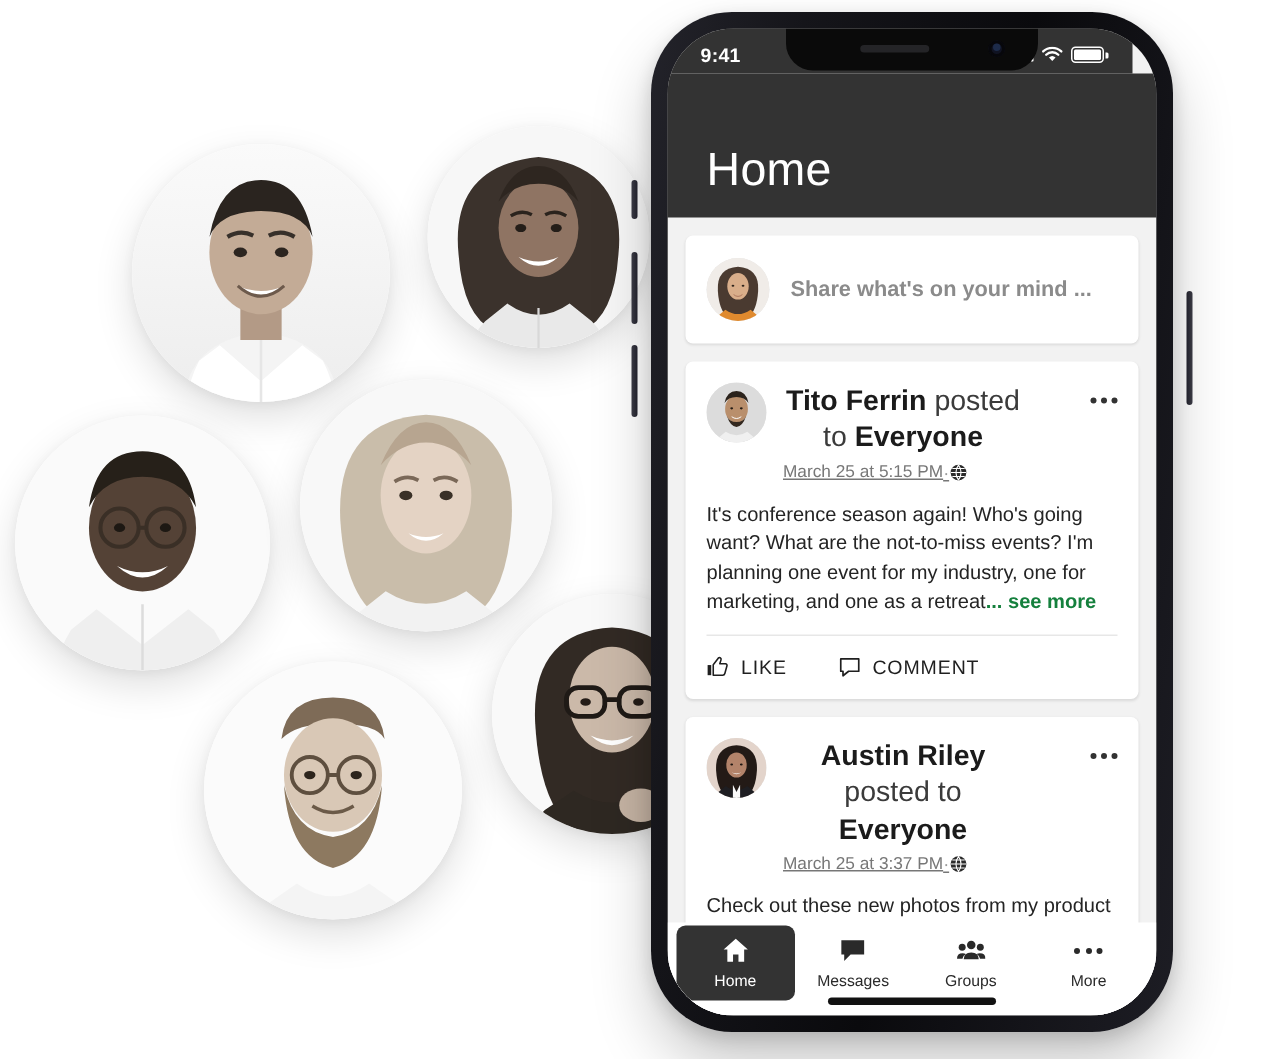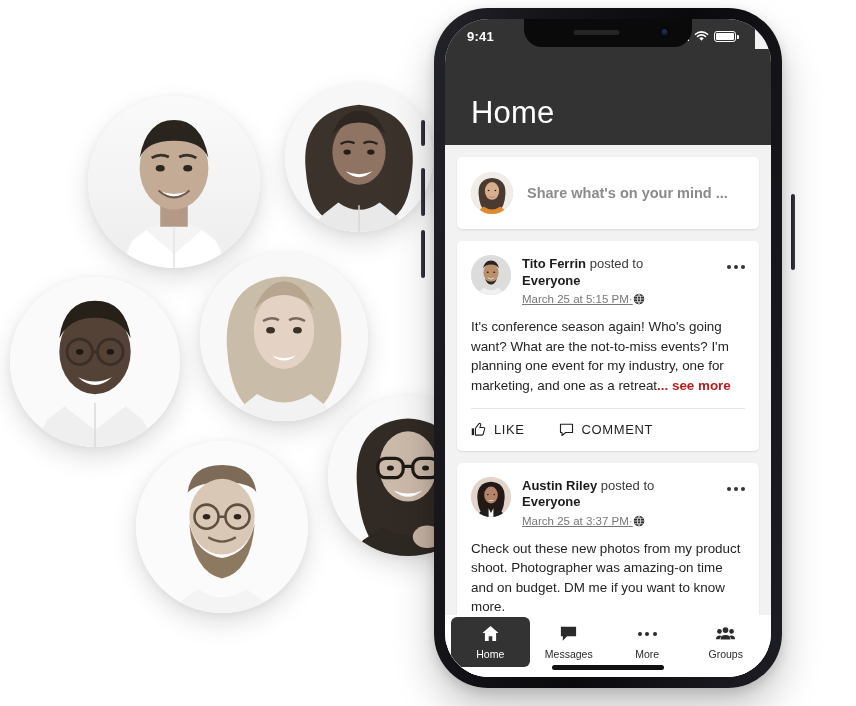--- a/index.html
+++ b/index.html
@@ -93,30 +93,30 @@
   
   #composer { margin-top: 12px; height: 72px; display:flex; align-items:center; padding: 0 14px; gap: 14px; font-weight: bold; }
   #composer .ph { font-size: 14.5px; color:#8b8b8b; }
   .round { border-radius: 50%; overflow: hidden; flex: none; background:#e4e4e4; }
   .round svg { display:block; width:100%; height:100%; }
 
   
   .post { margin-top: 12px; }
   .post-head { display:flex; align-items:flex-start; padding: 14px 12px 0 14px; gap: 11px; position:relative; }
   .post-meta { flex:1; padding-top: 1px; }
-  .name-line { font-size: 13px; color:#1b1b1b; line-height: 1.28; max-width: 160px; }
+  .name-line { font-size: 19px; color:#1b1b1b; line-height: 1.28; max-width: 160px; text-align: center; }
   .name-line b { font-weight: bold; }
   .name-line span.light { font-weight: normal; color:#3b3b3b; }
   .time-line { display:flex; align-items:center; gap:0; margin-top: 3px; font-size: 11.5px; color:#777;text-decoration:underline; }
   .dotsep { color:#999; font-size: 12px; }
   .globe { width: 12px; height: 12px; }
   .kebab { position:absolute; right: 14px; top: 24px; display:flex; gap:3px; }
   .kebab i { width:4px; height:4px; border-radius:50%; background:#333; display:block; }
   .post-body { padding: 11px 14px 0 14px; font-size: 13.4px; line-height: 1.46; color:#242424; }
-  .post-body b { font-weight: bold; color:#b91c1c; }
+  .post-body b { font-weight: bold; color:#15803d; }
   .post-actions { margin: 12px 14px 0; border-top: 1px solid #e7e7e7; height: 43px;
                   display:flex; align-items:center; gap: 34px; }
   .act { display:flex; align-items:center; gap: 8px; font-size: 13px; letter-spacing: .6px; color:#1f1f1f; }
   .act svg { width: 15px; height: 15px; }
 
   
   #tabbar { position:absolute; left:0; right:0; bottom:0; height: 62px; background:#fff;
             display:flex; align-items:center; z-index: 18; padding: 0 6px 8px; }
   .tab { flex:1; display:flex; flex-direction:column; align-items:center; justify-content:center;
          gap: 5px; height: 50px; border-radius: 6px; }
@@ -409,37 +409,37 @@
             </svg>
             <span class="lbl">Home</span>
           </div>
           <div class="tab">
             <svg viewBox="0 0 20 20" fill="#2a2a2a">
               <path d="M2 3 h16 v10 h-9.5 L4 17.5 V13 H2 Z"></path>
             </svg>
             <span class="lbl">Messages</span>
           </div>
           <div class="tab">
-            <span class="tabdots">
-                <i></i>
-                <i></i>
-                <i></i>
-              </span>
-            <span class="lbl">More</span>
-          </div>
-          <div class="tab">
             <svg viewBox="0 0 22 20" fill="#2a2a2a">
               <circle cx="11" cy="6" r="3.3"></circle>
                 <circle cx="4" cy="7.6" r="2.7"></circle>
                 <circle cx="18" cy="7.6" r="2.7"></circle>
               <path d="M5.2 17 q0 -5.2 5.8 -5.2 q5.8 0 5.8 5.2 Z"></path>
               <path d="M0 16.6 q0 -4.2 4.4 -4.2 q1.4 0 2.4 .5 q-2.4 1.5 -2.6 3.7 Z"></path>
               <path d="M22 16.6 q0 -4.2 -4.4 -4.2 q-1.4 0 -2.4 .5 q2.4 1.5 2.6 3.7 Z"></path>
             </svg>
             <span class="lbl">Groups</span>
           </div>
+          <div class="tab">
+            <span class="tabdots">
+                <i></i>
+                <i></i>
+                <i></i>
+              </span>
+            <span class="lbl">More</span>
+          </div>
         </div>
 
         <div id="home-indicator"></div>
       </div>
     </div>
   </div>
 </div>
 
 </body></html>

